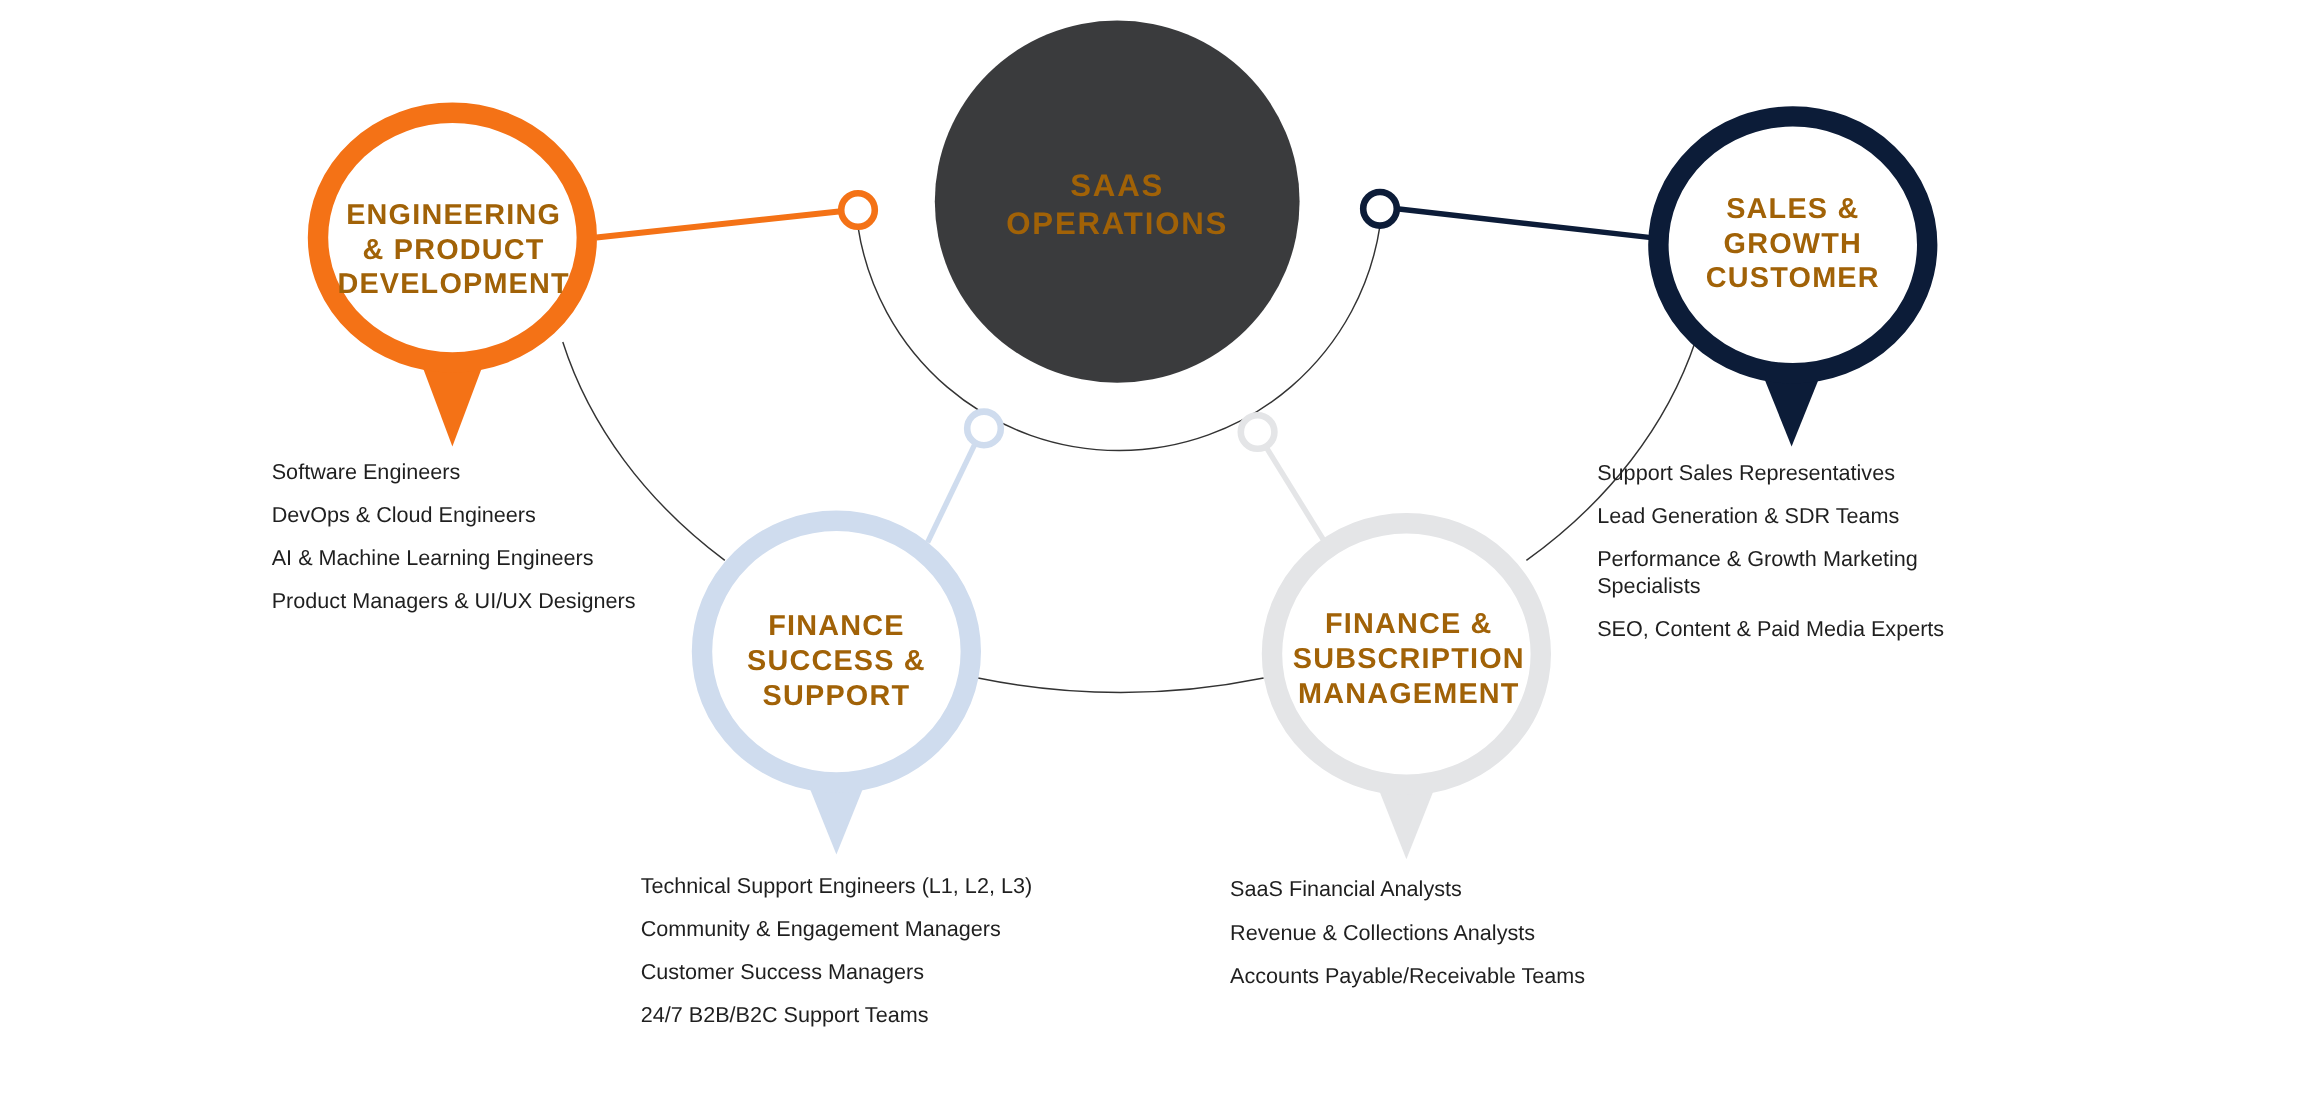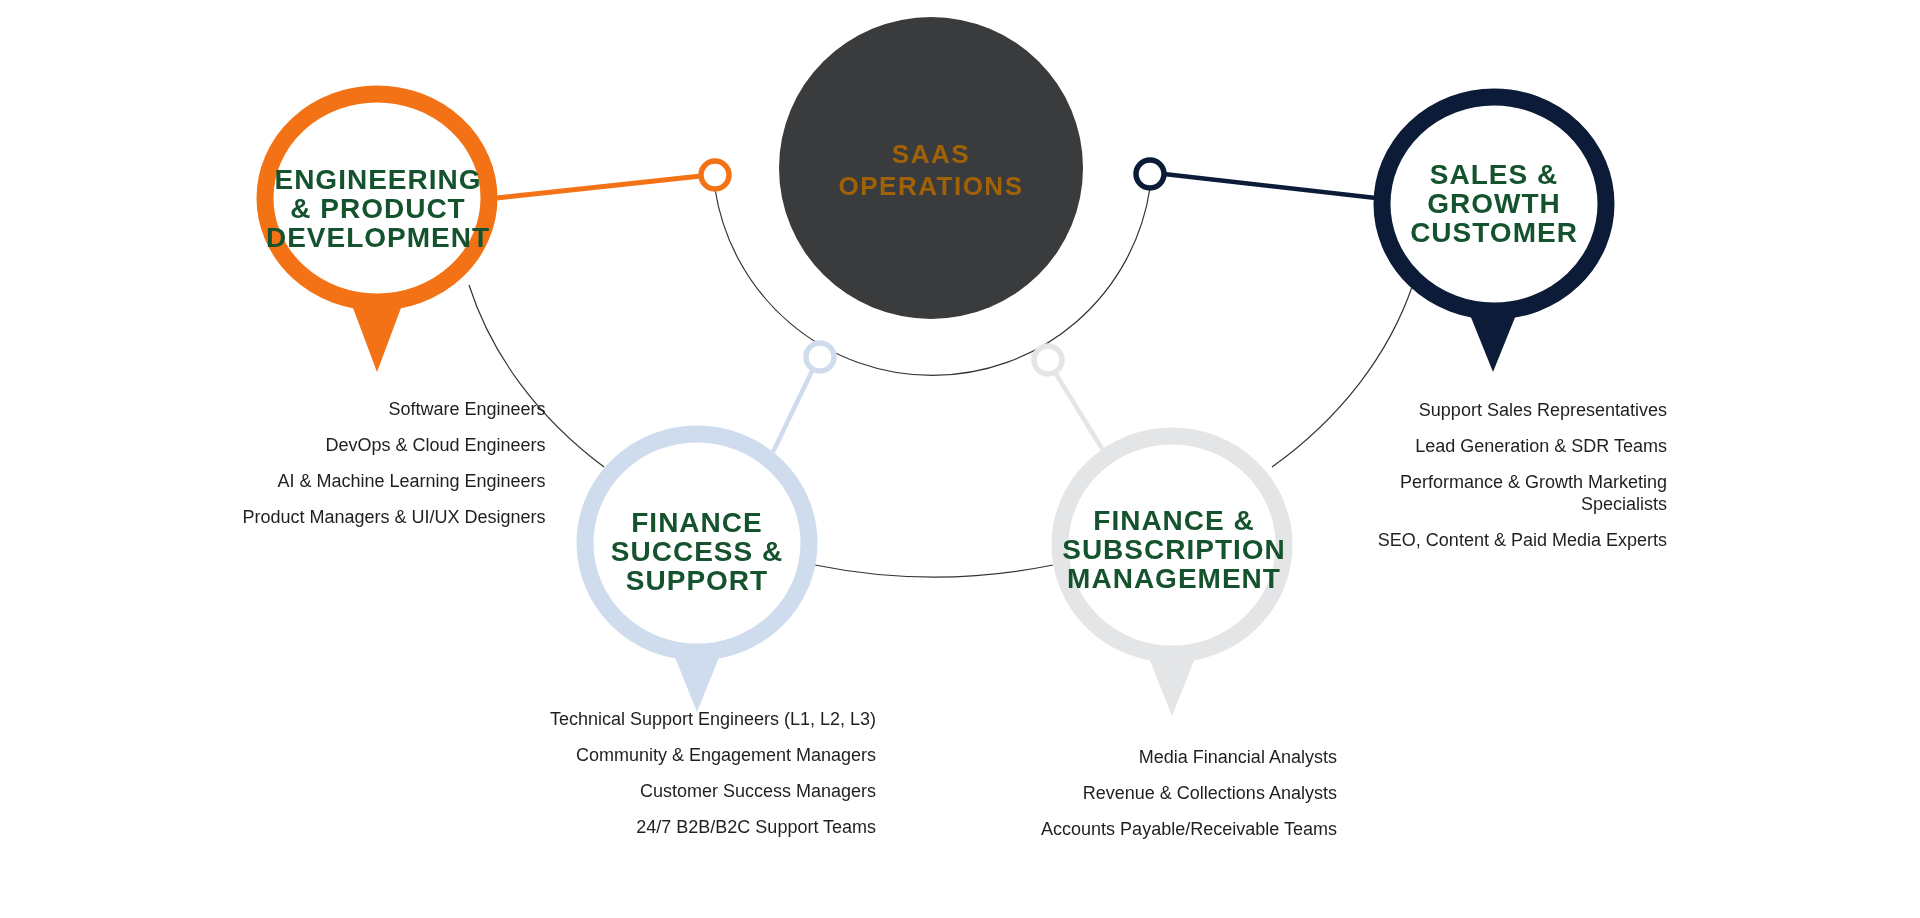--- a/index.html
+++ b/index.html
@@ -1,25 +1,25 @@
 <!DOCTYPE html>
 <html><head>
 <meta charset="utf-8">
 <style>
   html, body { margin: 0; padding: 0; background: #ffffff; }
   body { width: 1920px; height: 918px; position: relative; overflow: hidden;
          font-family: "Liberation Sans", "DejaVu Sans", sans-serif; }
   #diagram { position: absolute; left: 0; top: 0; width: 1920px; height: 918px; }
-  .label { position: absolute; text-align: center; font-weight: bold; color: #14532d;
-           font-size: 28px; line-height: 29px; letter-spacing: 1px; transform: translate(-50%, -50%);
+  .label { position: absolute; text-align: center; font-weight: bold; color: #a16207;
+           font-size: 24px; line-height: 29px; letter-spacing: 1px; transform: translate(-50%, -50%);
            white-space: nowrap; }
   .label span { display: block; }
   .center-label { color: #a16207; font-size: 26px; line-height: 32px; letter-spacing: 1.5px; }
-  .list { position: absolute; text-align: right; color: #1f1f1f; font-size: 18px;
-          transform: translateX(-50%); white-space: nowrap; margin: 16px; padding: 0; list-style: none; }
+  .list { position: absolute; text-align: left; color: #1f1f1f; font-size: 18px;
+          transform: translateX(-50%); white-space: nowrap; margin: 0; padding: 0; list-style: none; }
   .list li { line-height: 22px; margin-bottom: 14px; }
   .list li.wrap { white-space: normal; width: 320px; margin-left: auto; margin-right: auto; }
 </style>
 </head>
 <body>
 
 <svg id="diagram" xmlns="http://www.w3.org/2000/svg" width="1920" height="918" viewBox="0 0 1920 918">
 
   <path id="outer-arc-left" d="M 469 285 A 478 378 0 0 0 604 467" fill="none" stroke="#333333" stroke-width="1.2"></path>
   <path id="outer-arc-bottom" d="M 815 565 A 478 378 0 0 0 1053 565" fill="none" stroke="#333333" stroke-width="1.2"></path>
@@ -87,23 +87,23 @@
   <li>DevOps &amp; Cloud Engineers</li>
   <li>AI &amp; Machine Learning Engineers</li>
   <li>Product Managers &amp; UI/UX Designers</li>
 </ul>
 <ul class="list" style="left:1491px; top:383px;">
   <li>Support Sales Representatives</li>
   <li>Lead Generation &amp; SDR Teams</li>
   <li class="wrap">Performance &amp; Growth Marketing Specialists</li>
   <li>SEO, Content &amp; Paid Media Experts</li>
 </ul>
-<ul class="list" style="left:697px; top:692px;">
+<ul class="list" style="left:697px; top:727px;">
   <li>Technical Support Engineers (L1, L2, L3)</li>
   <li>Community &amp; Engagement Managers</li>
   <li>Customer Success Managers</li>
   <li>24/7 B2B/B2C Support Teams</li>
 </ul>
 <ul class="list" style="left:1173px; top:730px;">
-  <li>Media Financial Analysts</li>
+  <li>SaaS Financial Analysts</li>
   <li>Revenue &amp; Collections Analysts</li>
   <li>Accounts Payable/Receivable Teams</li>
 </ul>
 
 </body></html>

